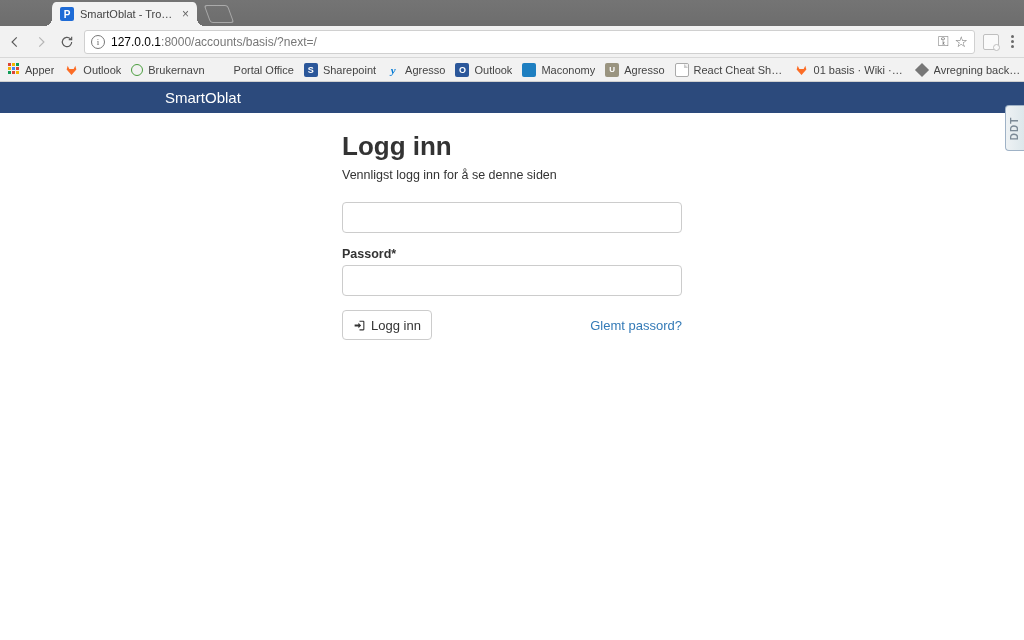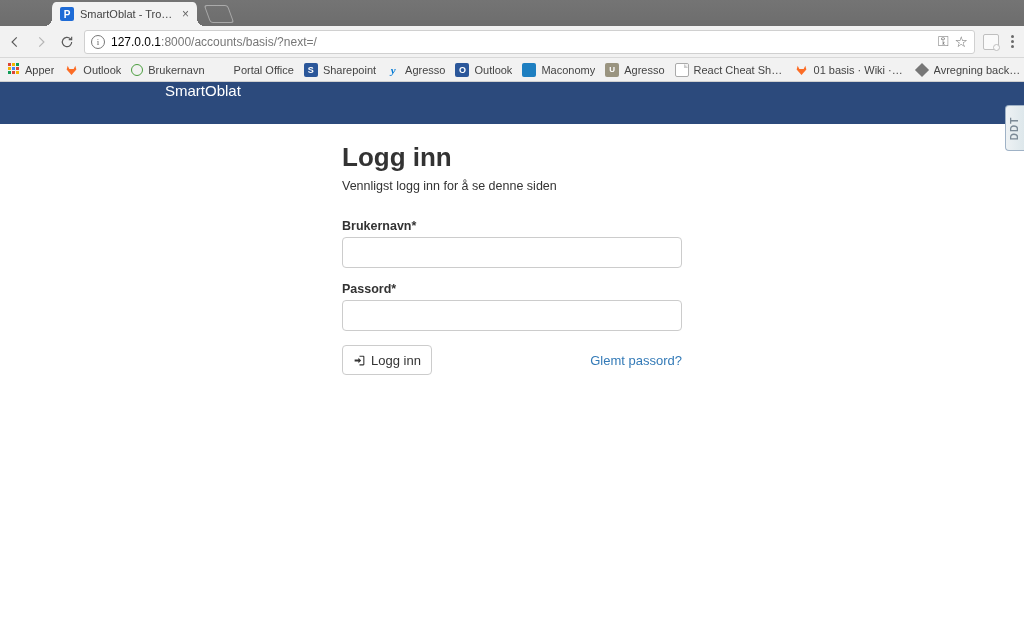--- a/index.html
+++ b/index.html
@@ -180,24 +180,24 @@
   .bm-ms{background:#2b579a;color:#fff;font-size:9px;font-weight:bold;}
   .bm-yammer{color:#0078d4;font-weight:bold;font-family:serif;font-style:italic;}
   .bm-maconomy{background:#1e7fc1;}
   .bm-agresso{background:#9a9480;color:#fff;font-size:8px;font-weight:bold;}
   .bm-doc{border:1px solid #aaa;background:#fff;position:relative;}
   .bm-doc::after{content:"";position:absolute;top:0;right:0;border-top:4px solid #f2f2f2;border-left:4px solid #ccc;}
   .bm-diamond{width:10px;height:10px;background:#777;transform:rotate(45deg);}
 
   
   .app-header {
-    height: 42px;
+    height: 31px;
     background: #2c4a7c;
     display:flex;
-    align-items:flex-start;
+    align-items:center;
     padding: 0 165px 0 165px;
     color:#fff;
     font-size:15px;
     font-weight:500;
   }
 
   
   .side-tab{
     position:absolute;
     right:0;
@@ -230,21 +230,21 @@
   .login-box { width: 340px; }
   .login-box h1 {
     font-size: 26px;
     font-weight: 600;
     margin-bottom: 6px;
     color:#333;
   }
   .subtitle {
     font-size: 12.5px;
     color:#333;
-    margin-bottom: 26px;
+    margin-bottom: 20px;
   }
   .field-label {
     font-size: 12.5px;
     font-weight: 700;
     color:#333;
     margin-bottom: 4px;
     display:block;
   }
   .field-input {
     width: 100%;
@@ -412,21 +412,20 @@
 
 <div class="side-tab">
   <span>DDT</span>
 </div>
 
 <div class="content">
   <div class="login-box">
     <h1>Logg inn</h1>
     <div class="subtitle">Vennligst logg inn for å se denne siden</div>
 
-    <label class="field-label">Brukernavn*</label>
     <input class="field-input" type="text" style="">
 
     <label class="field-label">Passord*</label>
     <input class="field-input" type="password" style="">
 
     <div class="form-row">
       <button class="login-btn">
         <svg viewBox="0 0 24 24">
             <path d="M10 17l5-5-5-5v3H3v4h7v3zm9-14H12v2h7v14h-7v2h7a2 2 0 0 0 2-2V5a2 2 0 0 0-2-2z"></path>
           </svg>

